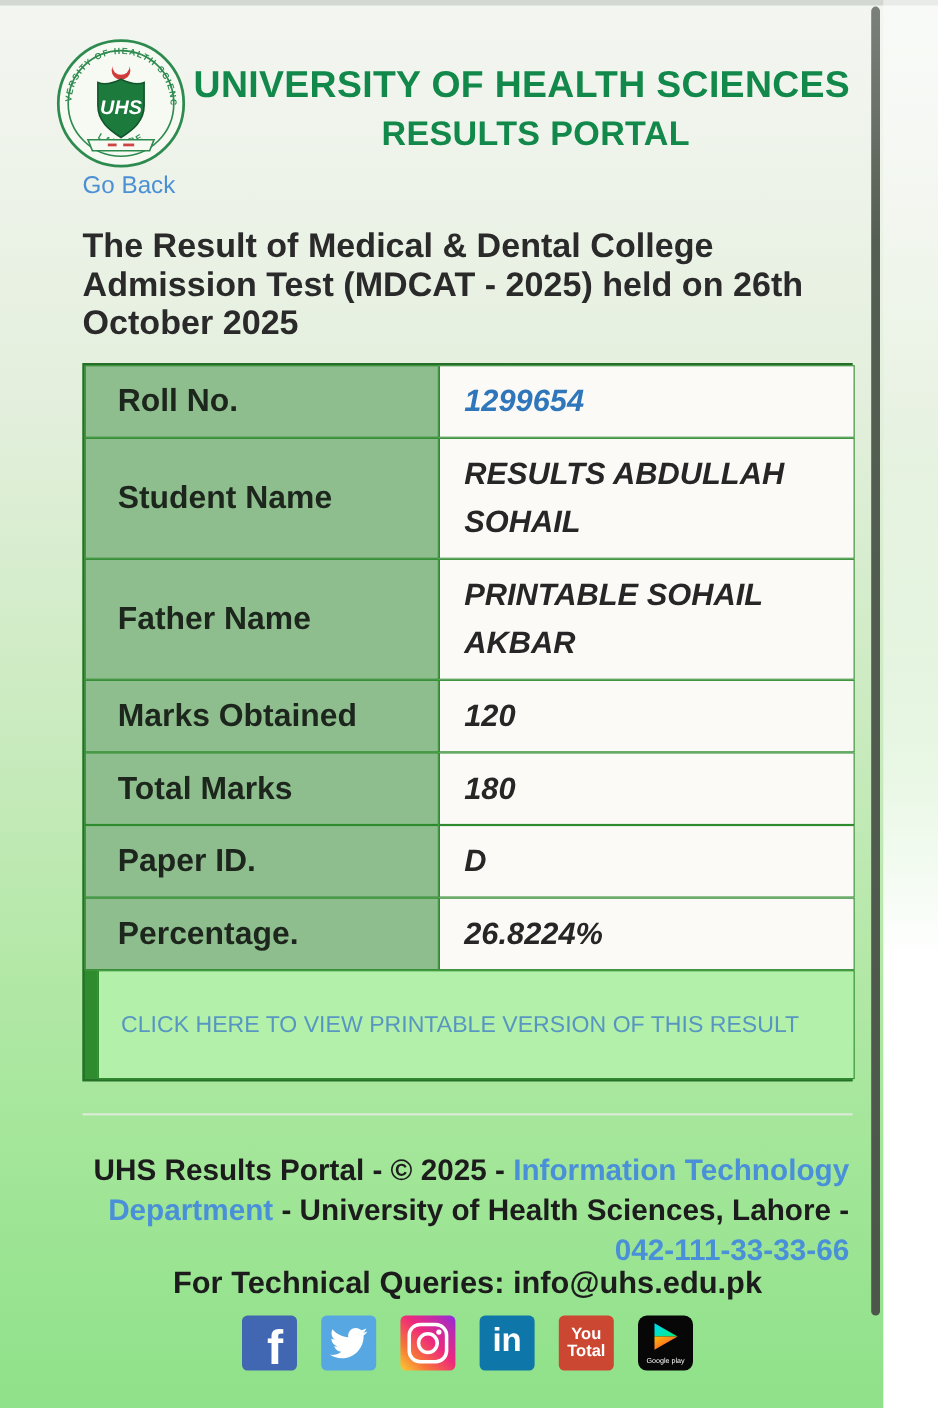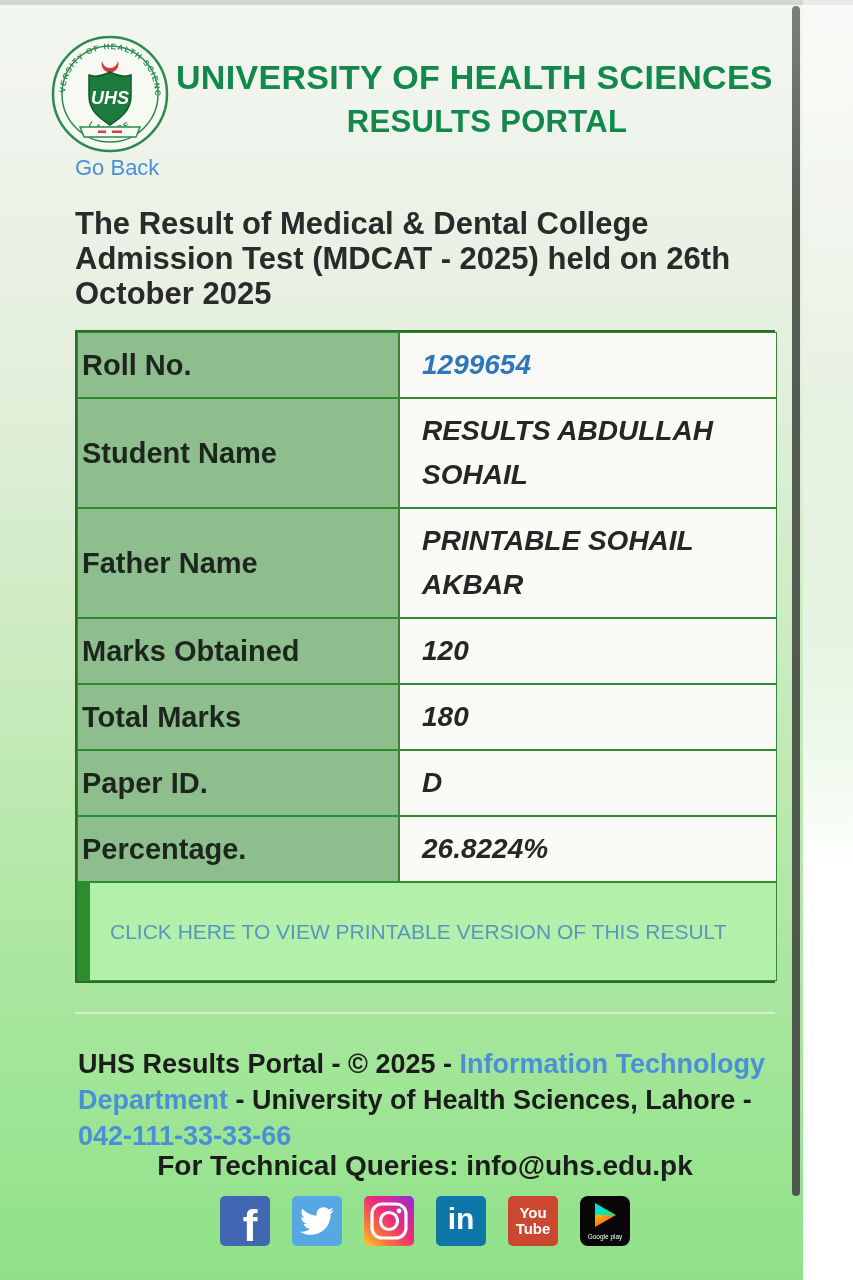--- a/index.html
+++ b/index.html
@@ -31,32 +31,32 @@
 
   .go-back { position:absolute; left:75px; top:155px; font-size:22px; color:#4b90d5; cursor:pointer; text-decoration:none; }
 
   .page-title { position:absolute; left:75px; top:206px; width:695px;
     font-size:31px; line-height:35px; font-weight:bold; color:#2a2a2a; }
 
   .result-table { position:absolute; left:75px; top:330px; width:700px;
     display:grid; grid-template-columns:322px 378px;
     border:2px solid #256f28; background:#2e8b2e; }
   .cell { border:1.5px solid #2e8b2e; display:flex; align-items:center; }
-  .cell.label { background:#8ebe8d; font-size:29px; font-weight:bold; color:#1d261d; padding:10px 10px 10px 4px; }
+  .cell.label { background:#8ebe8d; font-size:29px; font-weight:bold; color:#1d261d; padding:10px 10px 10px 29px; }
   .cell.value { background:#fbfaf7; font-size:28px; font-weight:bold; color:#262626; padding:10px 12px 10px 22px; line-height:44px;font-style:italic; }
   .cell.value.link-blue { color:#2f76ba; }
   .h66 { min-height:64px; } .h110 { min-height:108px; } .h104 { min-height:102px; } .h67 { min-height:65px; }
   .printable-row { grid-column:1 / -1; border:1.5px solid #2e8b2e; background:#b3f1aa;
     min-height:99px; display:flex; align-items:center; padding:12px 20px;
     font-size:21px; line-height:44px; color:#5896c2; cursor:pointer;margin-left:12px; }
 
   .footer-divider { position:absolute; left:75px; top:1012px; width:700px; height:2px; background:#dcebd8; }
 
   .footer-copyright { position:absolute; left:78px; top:1046px; width:694px;
-    text-align:left; font-size:27px; line-height:36px; font-weight:bold; color:#1c1c1c; }
+    text-align:right; font-size:27px; line-height:36px; font-weight:bold; color:#1c1c1c; }
   .footer-copyright .blue { color:#4a90d8; cursor:pointer; }
 
   .tech-line { position:absolute; left:75px; top:1150px; width:700px;
     text-align:center; font-size:28px; font-weight:bold; color:#1c1c1c; }
 
   .social-row { position:absolute; left:75px; top:1196px; width:700px;
     display:flex; justify-content:center; align-items:center; gap:22px; }
   .social-icon { width:50px; height:50px; border-radius:5px; cursor:pointer;
     display:flex; align-items:center; justify-content:center; overflow:hidden; }
   .icon-facebook { background:#4267b2; }
@@ -160,21 +160,21 @@
         <circle cx="35" c="15" cy="15" r="2.4" fill="#ffffff"></circle>
       </svg>
     </div>
 
     <div class="social-icon icon-linkedin">
       <span class="in-glyph">in</span>
     </div>
 
     <div class="social-icon icon-youtube">
       <span class="yt-line">You</span>
-      <span class="yt-line">Tube</span>
+      <span class="yt-line">Total</span>
     </div>
 
     <div class="social-icon icon-googleplay">
       <svg width="50" height="50" viewBox="0 0 50 50">
         <defs>
           <linearGradient id="gpTop" x1="0" y1="0" x2="1" y2="1">
             <stop offset="0" stop-color="#00d7fe"></stop>
               <stop offset="1" stop-color="#00f076"></stop>
           </linearGradient>
           <linearGradient id="gpBottom" x1="0" y1="0" x2="1" y2="1">

